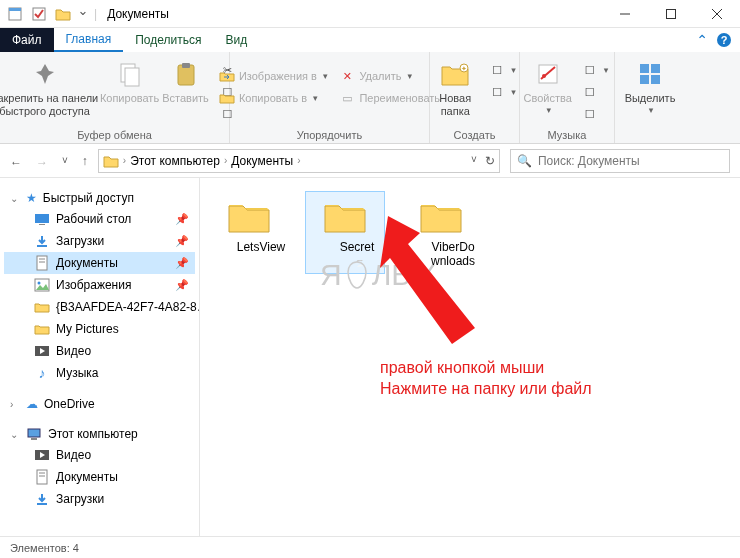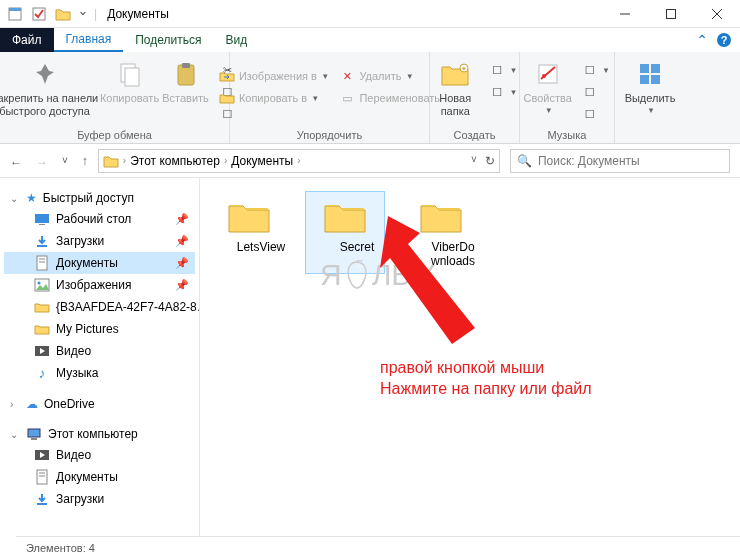--- a/index.html
+++ b/index.html
@@ -61,21 +61,21 @@
   .folder { width:78px; display:flex; flex-direction:column; align-items:center; text-align:center; font-size:12px; cursor:pointer; padding:4px 2px;}
   .folder.selected { outline:1px solid #99d1ff; background:#e5f3ff;text-align:center;}
   .folder .fico { width:48px; height:40px; margin-bottom:4px;}
   .folder .fname { line-height:1.2; word-break:break-word;padding-left:24px;}
   
   .watermark { position:absolute; left:120px; top:80px; font-size:30px; color:#ccc; font-weight:300; pointer-events:none; display:flex; align-items:center; gap:2px;}
   .annotation { position:absolute; left:180px; top:180px; color:#e62020; font-size:16px; line-height:1.3; pointer-events:none;}
   .arrow-svg { position:absolute; left:180px; top:30px; pointer-events:none;}
   
   
-  .statusbar { height:22px; border-top:1px solid #e5e5e5; display:flex; align-items:center; padding:0 10px; font-size:11px; color:#555;margin-left:16px;}
+  .statusbar { height:22px; border-top:1px solid #e5e5e5; display:flex; align-items:center; padding:0 10px; font-size:11px; color:#555;}
   
   
   svg { display:block;}
 </style>
 </head>
 <body>
 
 <div class="titlebar">
   <div class="qat">
     <span class="qat-btn">

